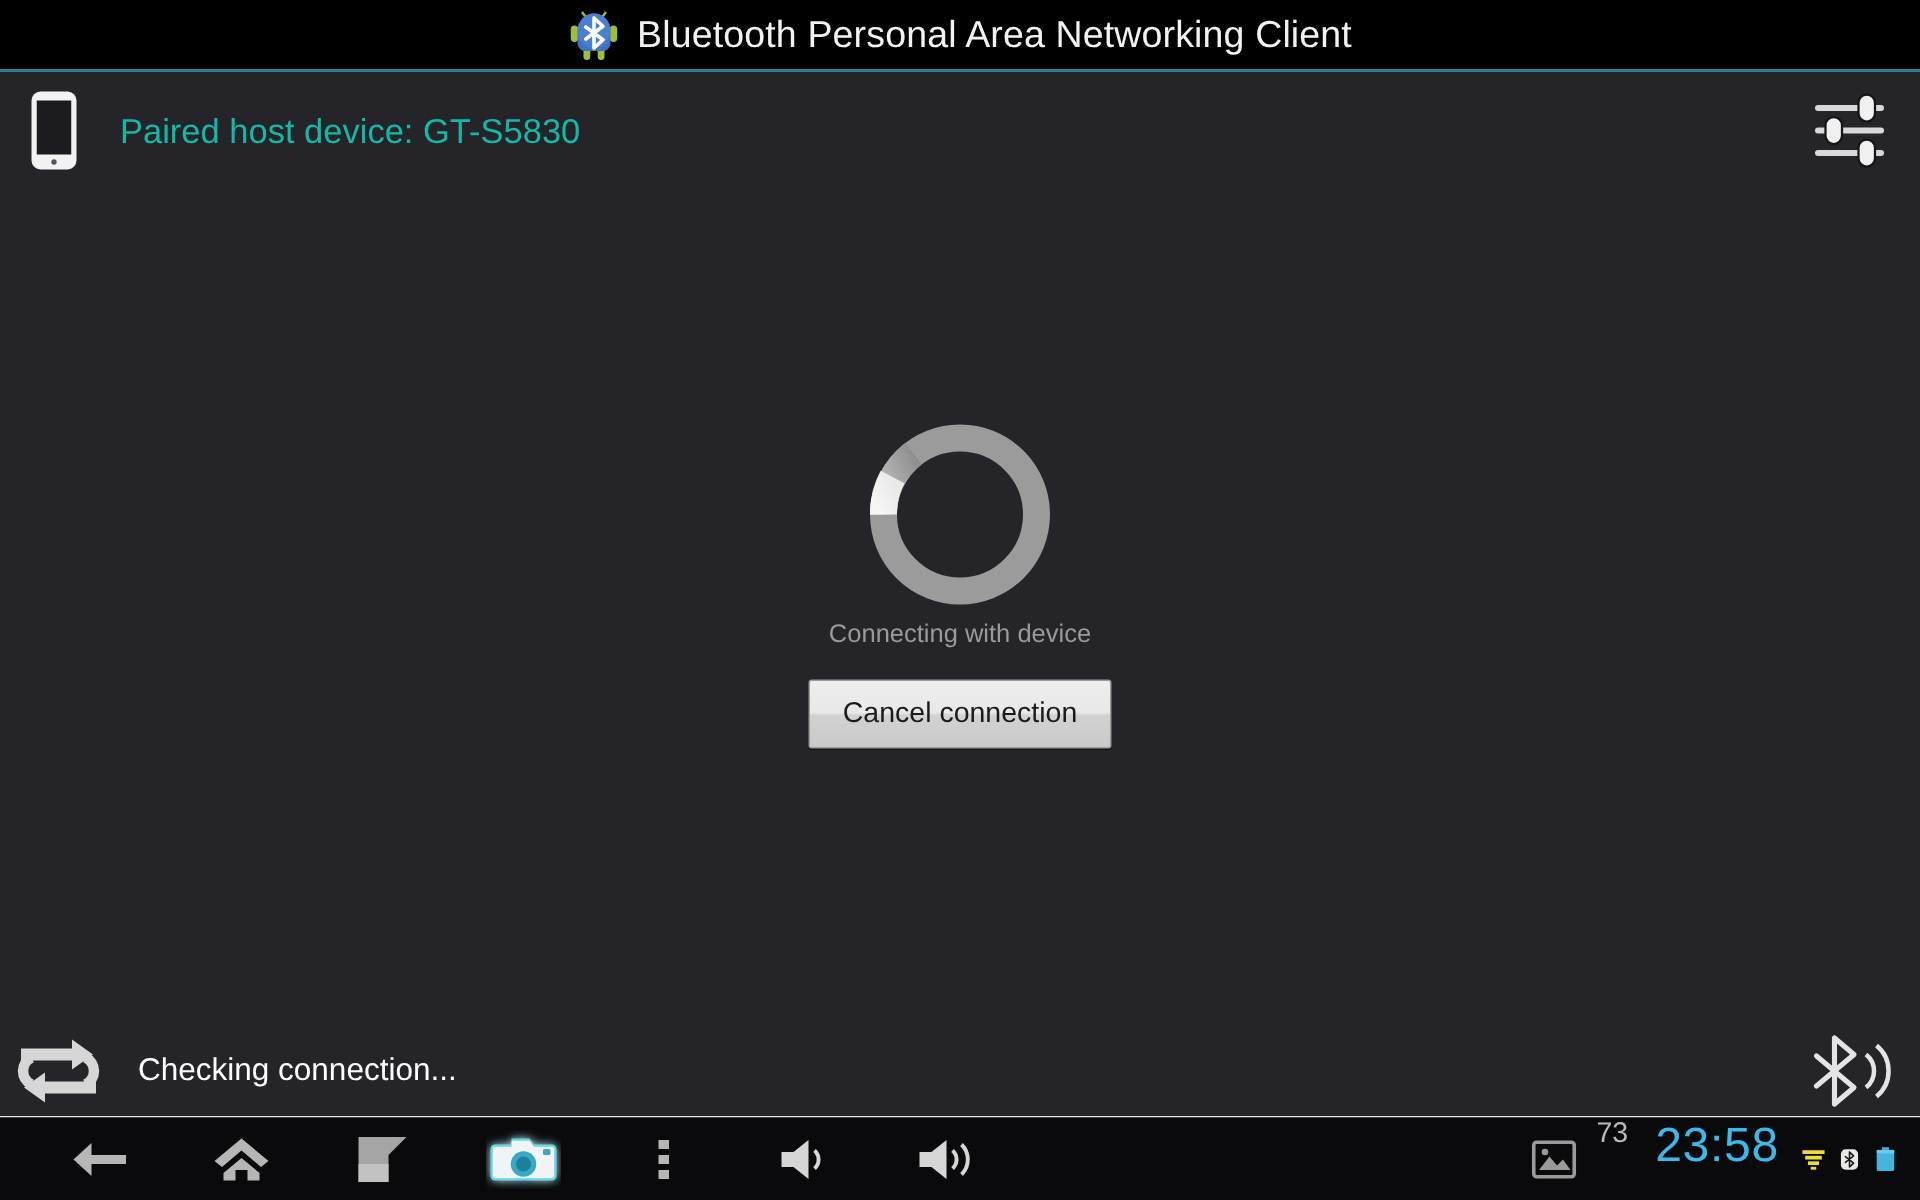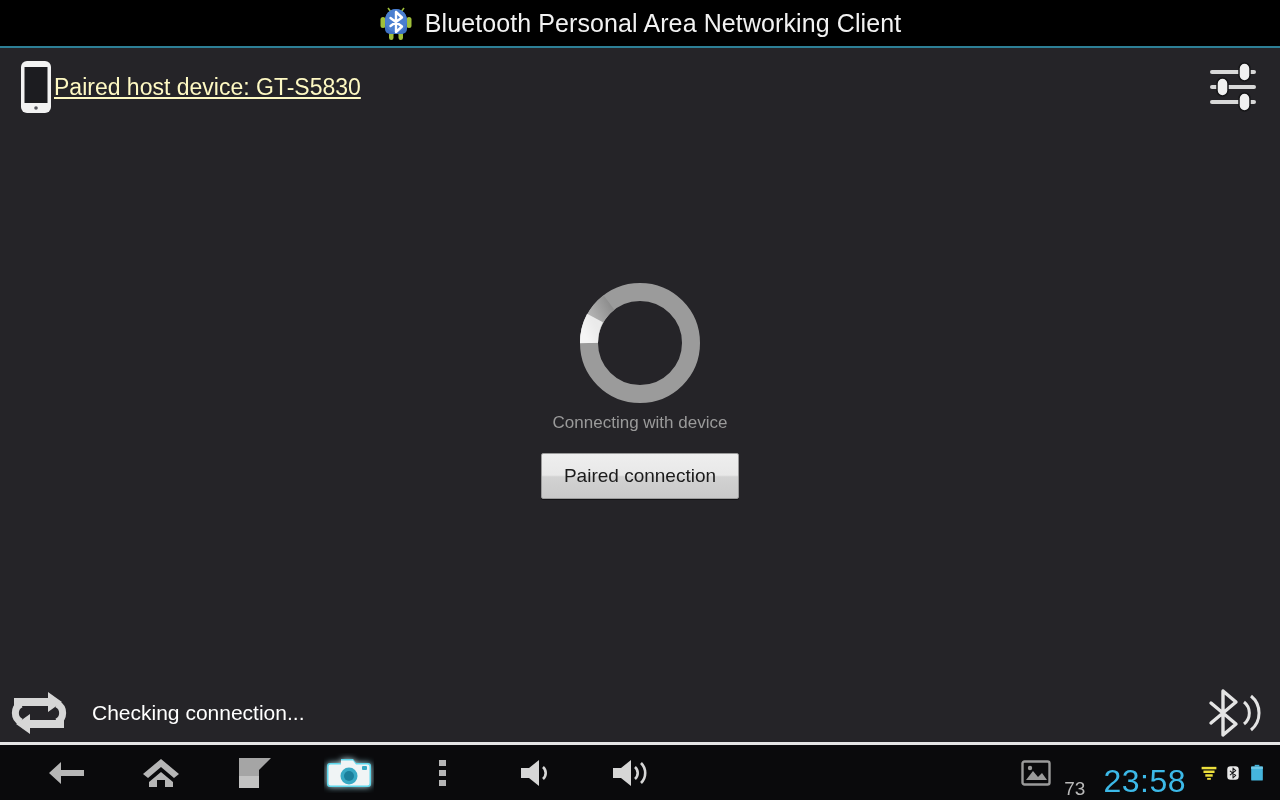--- a/index.html
+++ b/index.html
@@ -35,22 +35,22 @@
   
   .subheader{
     height:78px; flex:0 0 78px;
     display:flex; align-items:center;
     padding:0 16px 0 18px;
     background:#252428;
     position:relative;
   }
   .phone-icon{ width:36px; height:56px; flex:0 0 36px; }
   .subheader-label{
-    color:#fef9c3; font-size:23px; font-weight:400;
-    white-space:nowrap;text-decoration:underline;
+    color:#14b8a6; font-size:23px; font-weight:400;
+    margin-left:26px; white-space:nowrap;
   }
   .settings-icon{ margin-left:auto; width:62px; height:58px; }
 
   
   .content{
     flex:1 1 auto;
     position:relative;
     background:#252428;
     display:flex; flex-direction:column;
     align-items:center;
@@ -80,21 +80,21 @@
     cursor:pointer;
     line-height:1;
   }
 
   
   .appstatus{
     flex:0 0 62px; height:62px;
     display:flex; align-items:center;
     padding:0 18px 0 8px;
     background:#252428;
-    border-bottom:3px solid #e5e5e5;
+    border-bottom:1px solid #e5e5e5;
   }
   .loop-icon{ width:62px; height:46px; flex:0 0 62px; }
   .appstatus-label{
     color:#ffffff; font-size:21px; margin-left:22px; white-space:nowrap;
   }
   .bt-wave-icon{ margin-left:auto; width:58px; height:52px; }
 
   
   .navbar{
     flex:0 0 55px; height:55px;
@@ -104,21 +104,21 @@
     position:relative;
   }
   .nav-left{ display:flex; align-items:center; }
   .nav-btn{
     width:94px; height:55px;
     display:flex; align-items:center; justify-content:center;
     cursor:pointer;
   }
   .nav-right{
     margin-left:auto;
-    display:flex; align-items:flex-end; gap:0;
+    display:flex; align-items:flex-start; gap:0;
   }
   .sysicon{
     display:flex; align-items:center; justify-content:center;
     height:55px;
   }
   .shot-icon{ width:44px; }
   .shot-count{
     color:#b9b9b9; font-size:19px; padding:0 14px 0 6px;
     font-family:"Liberation Sans", sans-serif;
   }
@@ -192,21 +192,21 @@
               <stop offset="35%" stop-color="#b4b4b4"></stop>
               <stop offset="100%" stop-color="#8e8e8e"></stop>
             </linearGradient>
           </defs>
           <circle cx="61" cy="61" r="51" fill="none" stroke="#9b9b9b" stroke-width="18"></circle>
           <path d="M10 61 A51 51 0 0 1 30 20.5" fill="none" stroke="url(#spinGrad)" stroke-width="18" stroke-linecap="butt"></path>
           <path d="M10 61 A51 51 0 0 1 16 36" fill="none" stroke="#f4f4f4" stroke-width="18" stroke-linecap="butt" opacity="0.85"></path>
         </svg>
       </span>
       <div class="status-text">Connecting with device</div>
-      <button class="cancel-btn">Paired connection</button>
+      <button class="cancel-btn">Cancel connection</button>
     </div>
   </div>
 
   <div class="appstatus">
     <span class="loop-icon">
       <svg viewBox="0 0 62 46" width="62" height="46">
         <path d="M14 10 H44 a9 9 0 0 1 0 0" fill="none"></path>
         <path d="M12 7 H43 a8 8 0 0 1 8 8 a8 8 0 0 1 -8 8 H19 v6 l-13 -9 l13 -9 v6 H43 a2 2 0 0 0 0 -4 H12 z" fill="#d6d6d6" transform="translate(0,0)" opacity="0"></path>
 
         <path d="M6 8 h34 v-6 l14 10 l-14 10 v-6 h-34 z" fill="#d6d6d6"></path>

